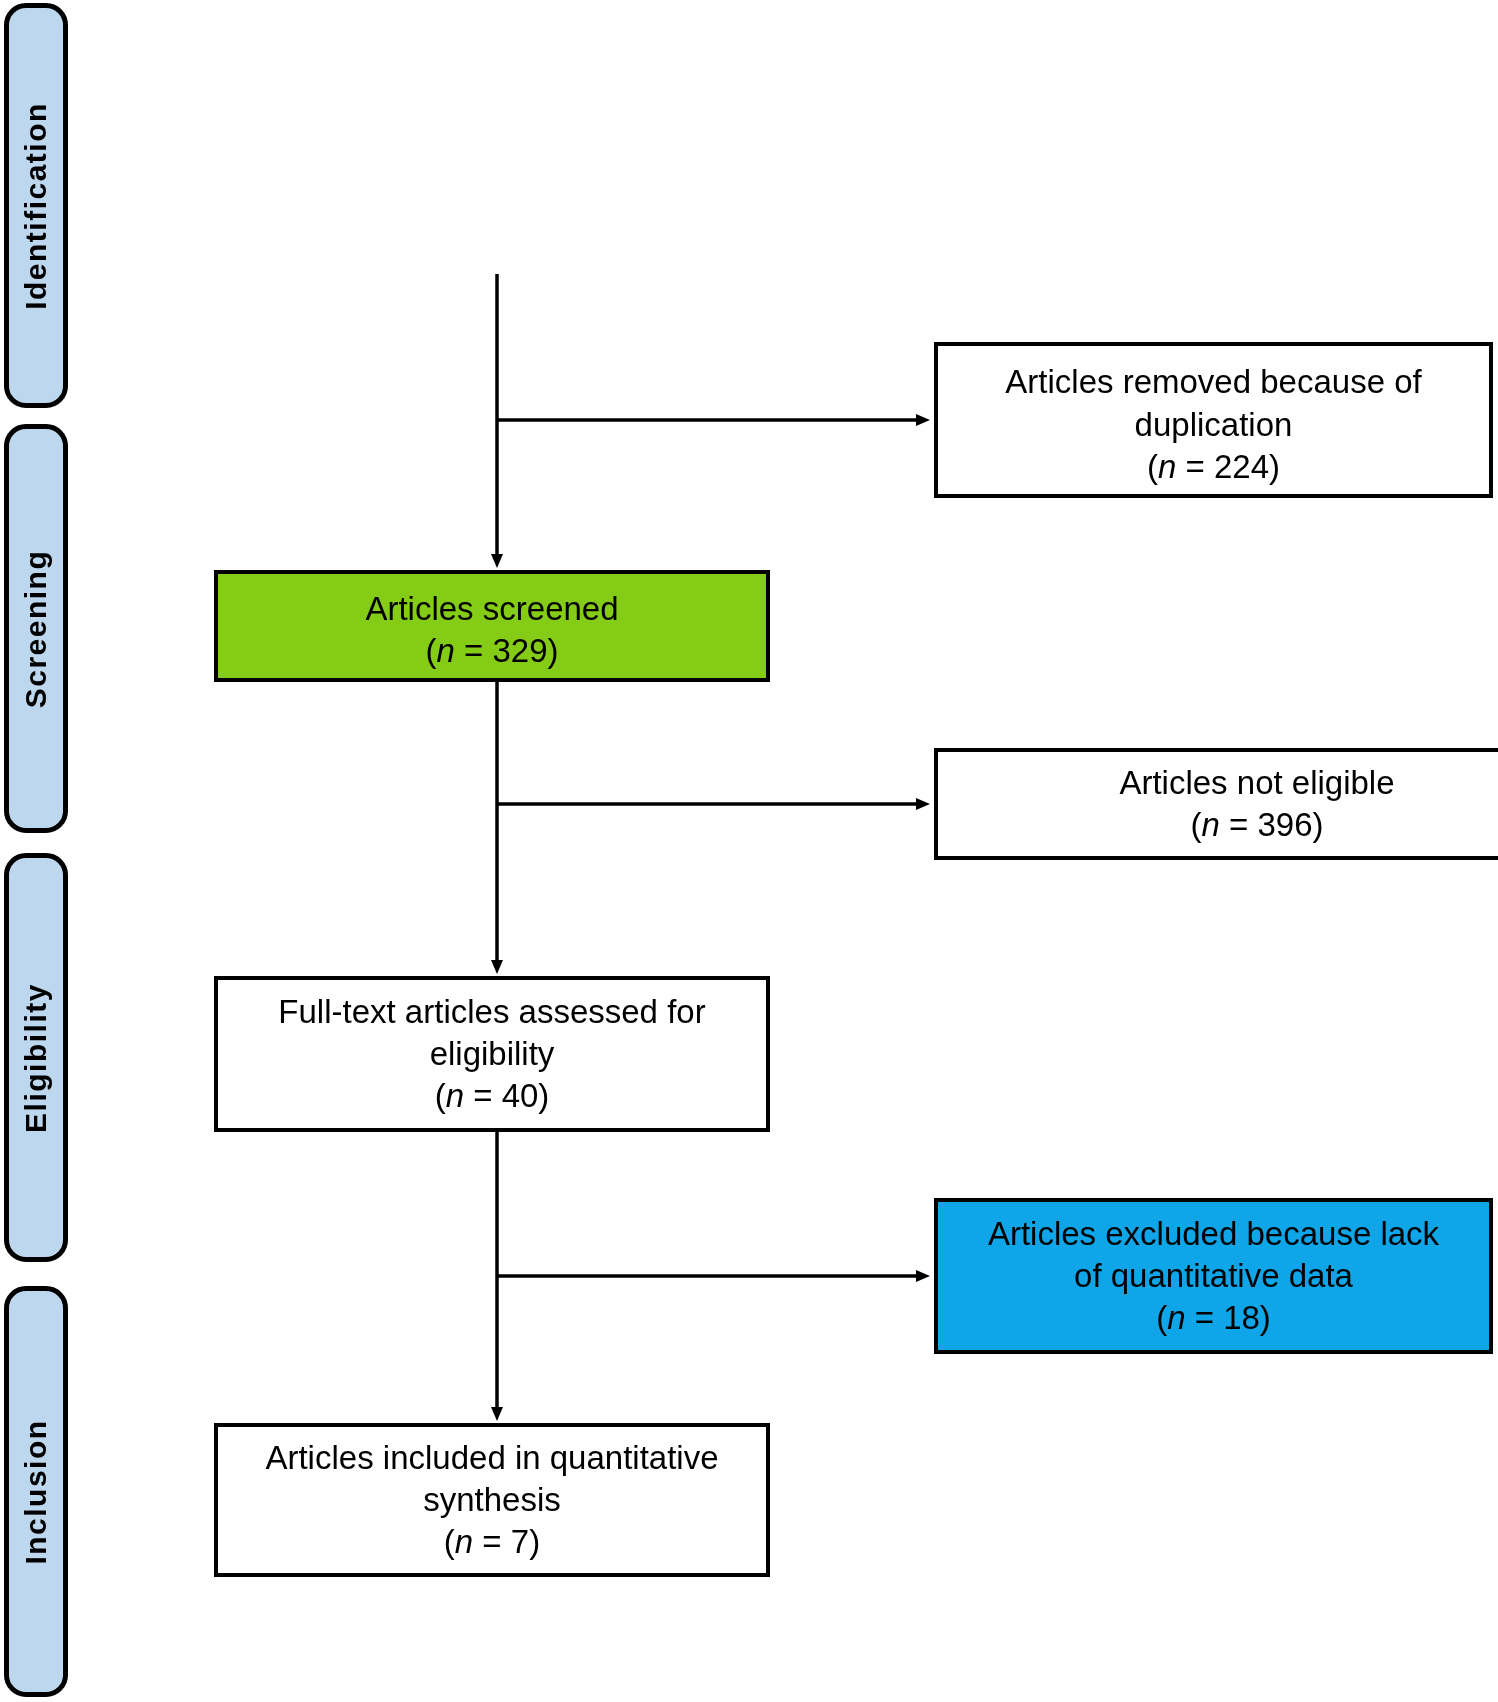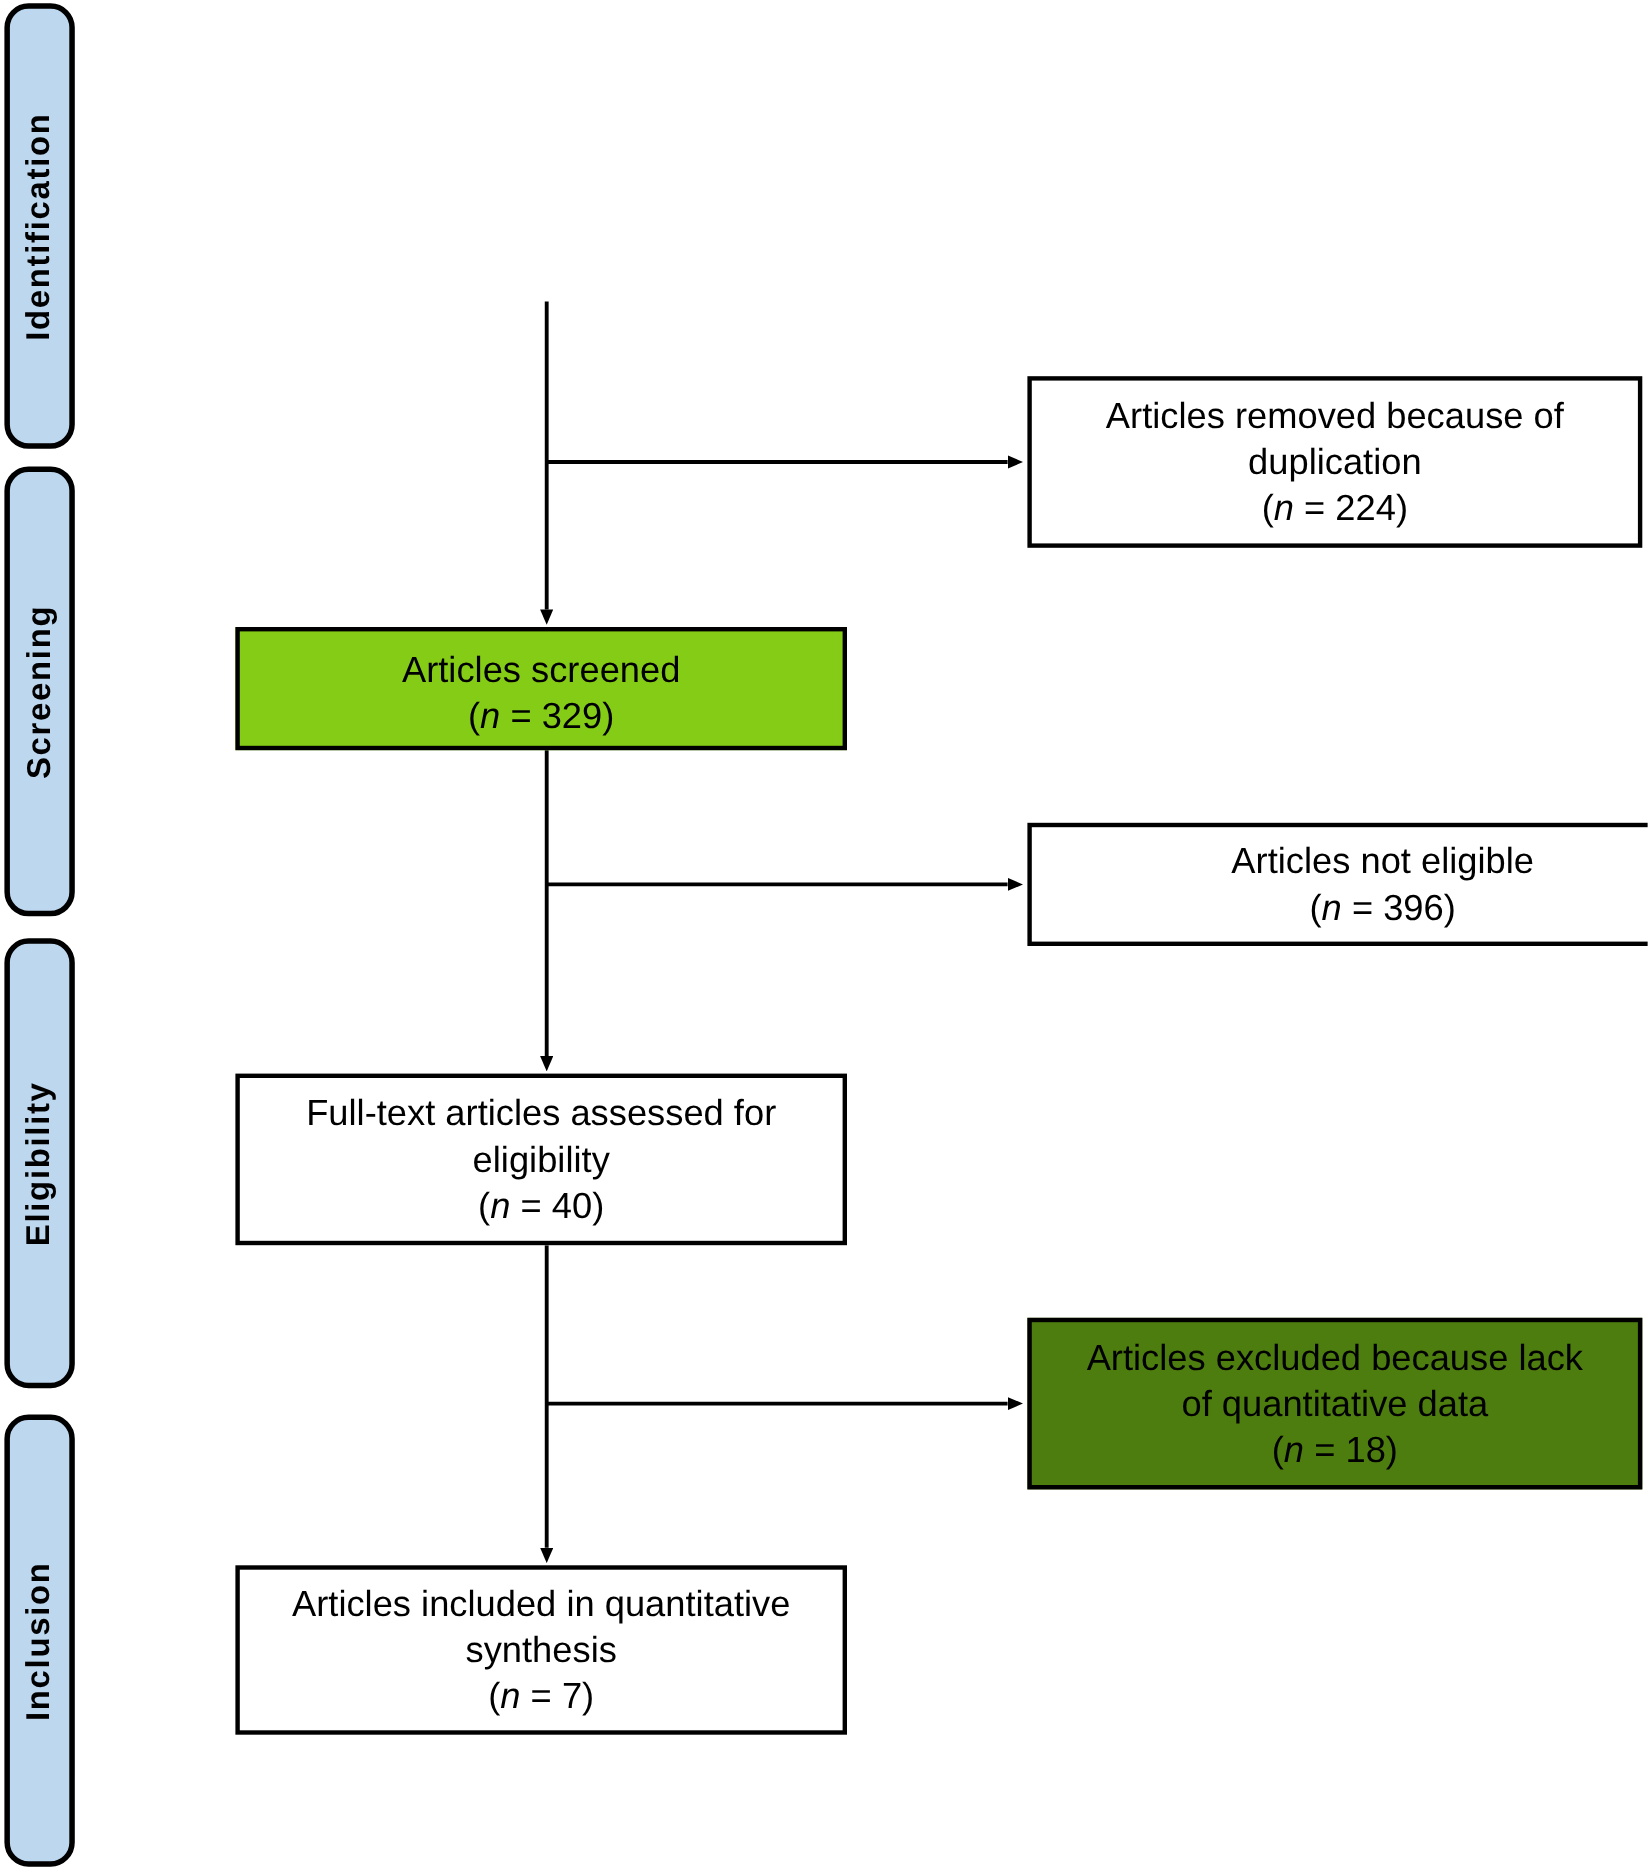--- a/index.html
+++ b/index.html
@@ -109,21 +109,21 @@
         <line x1="497" y1="274" x2="497" y2="554" stroke="#000000" stroke-width="3.5" marker-end="url(#arrowhead-down)"></line>
         <line x1="497" y1="682" x2="497" y2="960" stroke="#000000" stroke-width="3.5" marker-end="url(#arrowhead-down)"></line>
         <line x1="497" y1="1132" x2="497" y2="1407" stroke="#000000" stroke-width="3.5" marker-end="url(#arrowhead-down)"></line>
         <line x1="497" y1="420" x2="916" y2="420" stroke="#000000" stroke-width="3.5" marker-end="url(#arrowhead-right)"></line>
         <line x1="497" y1="804" x2="916" y2="804" stroke="#000000" stroke-width="3.5" marker-end="url(#arrowhead-right)"></line>
         <line x1="497" y1="1276" x2="916" y2="1276" stroke="#000000" stroke-width="3.5" marker-end="url(#arrowhead-right)"></line>
       </g>
   </svg>
 
 
-  <div class="flow-box" style="left: 934px; top: 342px; width: 559px; height: 156px; background: rgb(255, 255, 255); border-color: rgb(0, 0, 0);">
+  <div class="flow-box" style="left: 934px; top: 342px; width: 559px; height: 156px; background: rgb(255, 255, 255); border-color: rgb(0, 0, 0); align-items: flex-end;">
     <div>
       <span class="box-text">Articles removed because of
 duplication</span>
       <span class="count-line">
         <span>(</span><span class="nvar">n</span><span> = </span><span>224</span><span>)</span>
       </span>
     </div>
   </div>
 
   <div class="flow-box" style="left: 214px; top: 570px; width: 556px; height: 112px; background: #84cc16; border-color: rgb(0, 0, 0); align-items: flex-end;">
@@ -147,21 +147,21 @@
   <div class="flow-box" style="left: 214px; top: 976px; width: 556px; height: 156px; background: rgb(255, 255, 255); border-color: rgb(0, 0, 0);">
     <div>
       <span class="box-text">Full-text articles assessed for
 eligibility</span>
       <span class="count-line">
         <span>(</span><span class="nvar">n</span><span> = </span><span>40</span><span>)</span>
       </span>
     </div>
   </div>
 
-  <div class="flow-box" style="left: 934px; top: 1198px; width: 559px; height: 156px; background: #4d7c0f; border-color: rgb(0, 0, 0);">
+  <div class="flow-box" style="left: 934px; top: 1198px; width: 559px; height: 156px; background: #0ea5e9; border-color: rgb(0, 0, 0);">
     <div>
       <span class="box-text">Articles excluded because lack
 of quantitative data</span>
       <span class="count-line">
         <span>(</span><span class="nvar">n</span><span> = </span><span>18</span><span>)</span>
       </span>
     </div>
   </div>
 
   <div class="flow-box" style="left: 214px; top: 1423px; width: 556px; height: 154px; background: rgb(255, 255, 255); border-color: rgb(0, 0, 0);">

